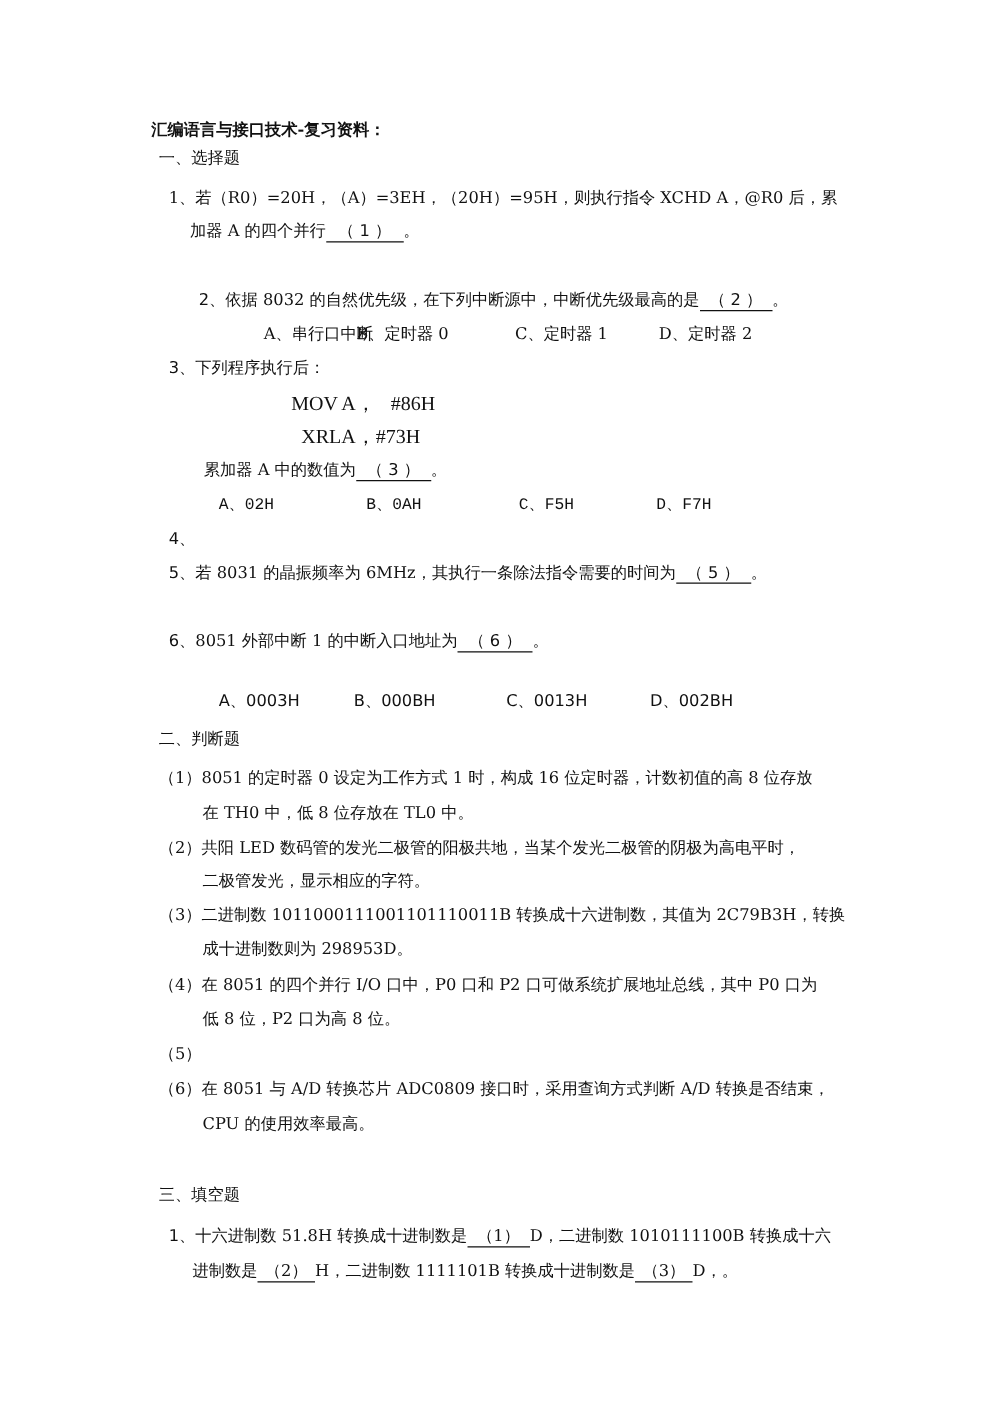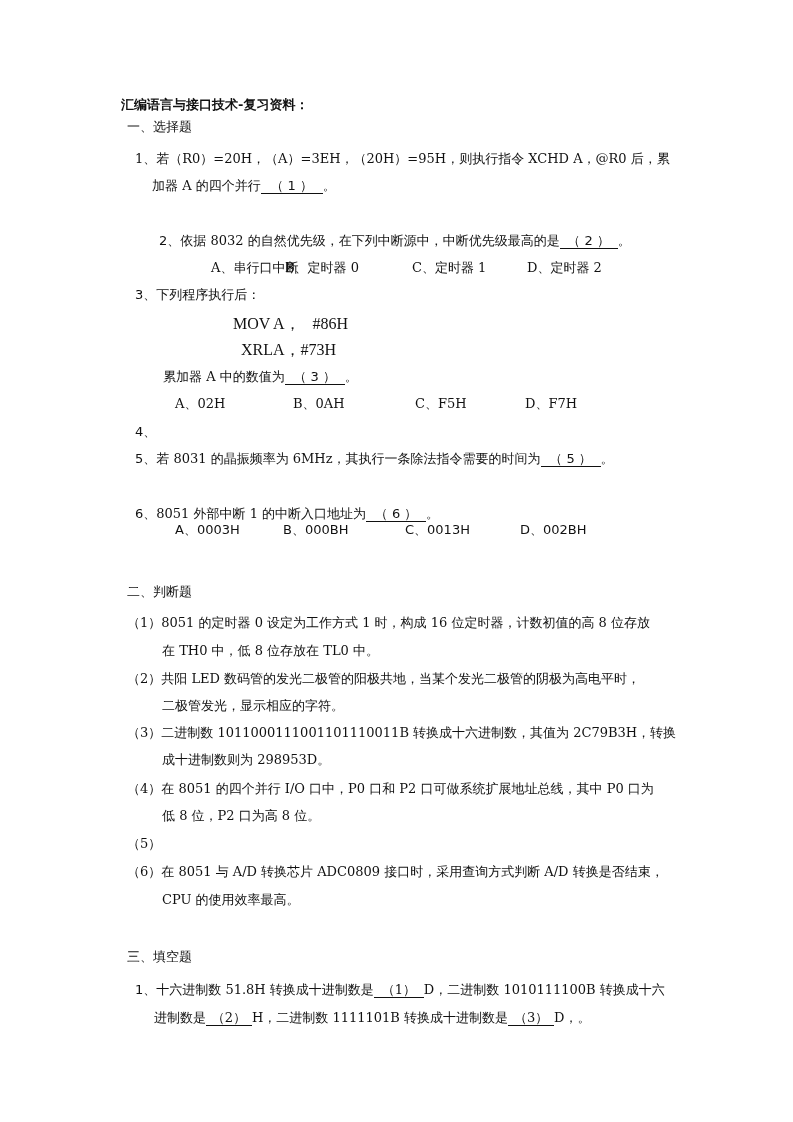--- a/index.html
+++ b/index.html
@@ -45,37 +45,37 @@
   </div>
   <div class="ln code" style="left:233px; top:316px;">
     <span style="display:inline-block; width:40px;">MOV</span><span style="white-space:pre;">A，   #86H</span>
   </div>
   <div class="ln code" style="left:233px; top:342px;text-align:right;">
     <span style="display:inline-block; width:40px;">XRL</span><span>A，#73H</span>
   </div>
   <div class="ln" style="left:163px; top:369px;">
     <span>累加器 A 中的数值为</span><span class="blank sans" style="width:60px;">（ 3 ）</span><span>。</span>
   </div>
-  <div class="opts" style="left:175px; top:396px; width:500px; height:16px;">
+  <div class="opts" style="left:175px; top:396px; width:500px; height:16px;font-family:Liberation Mono, monospace;">
     <span class="opt" style="left:0px;">A、02H</span>
     <span class="opt" style="left:118px;">B、0AH</span>
     <span class="opt" style="left:240px;">C、F5H</span>
     <span class="opt" style="left:350px;">D、F7H</span>
   </div>
 
   <div class="ln sans" style="left:135px; top:424px;">4、</div>
 
   <div class="ln" style="left:135px; top:451px;">
     <span class="sans">5、</span><span>若 8031 的晶振频率为 6MHz，其执行一条除法指令需要的时间为</span><span class="blank sans" style="width:60px;">（ 5 ）</span><span>。</span>
   </div>
 
   <div class="ln" style="left:135px; top:506px;">
     <span class="sans">6、</span><span>8051 外部中断 1 的中断入口地址为</span><span class="blank sans" style="width:60px;">（ 6 ）</span><span>。</span>
   </div>
-  <div class="opts sans" style="left:175px; top:522px; width:500px; height:16px;">
+  <div class="opts sans" style="left:175px; top:554px; width:500px; height:16px;">
     <span class="opt" style="left:0px;">A、0003H</span>
     <span class="opt" style="left:108px;">B、000BH</span>
     <span class="opt" style="left:230px;">C、0013H</span>
     <span class="opt" style="left:345px;">D、002BH</span>
   </div>
 
   <div class="ln" style="left:127px; top:584px;">二、判断题</div>
 
   <div class="ln" style="left:127px; top:615px;">
     <span>（1）</span><span>8051 的定时器 0 设定为工作方式 1 时，构成 16 位定时器，计数初值的高 8 位存放</span>

